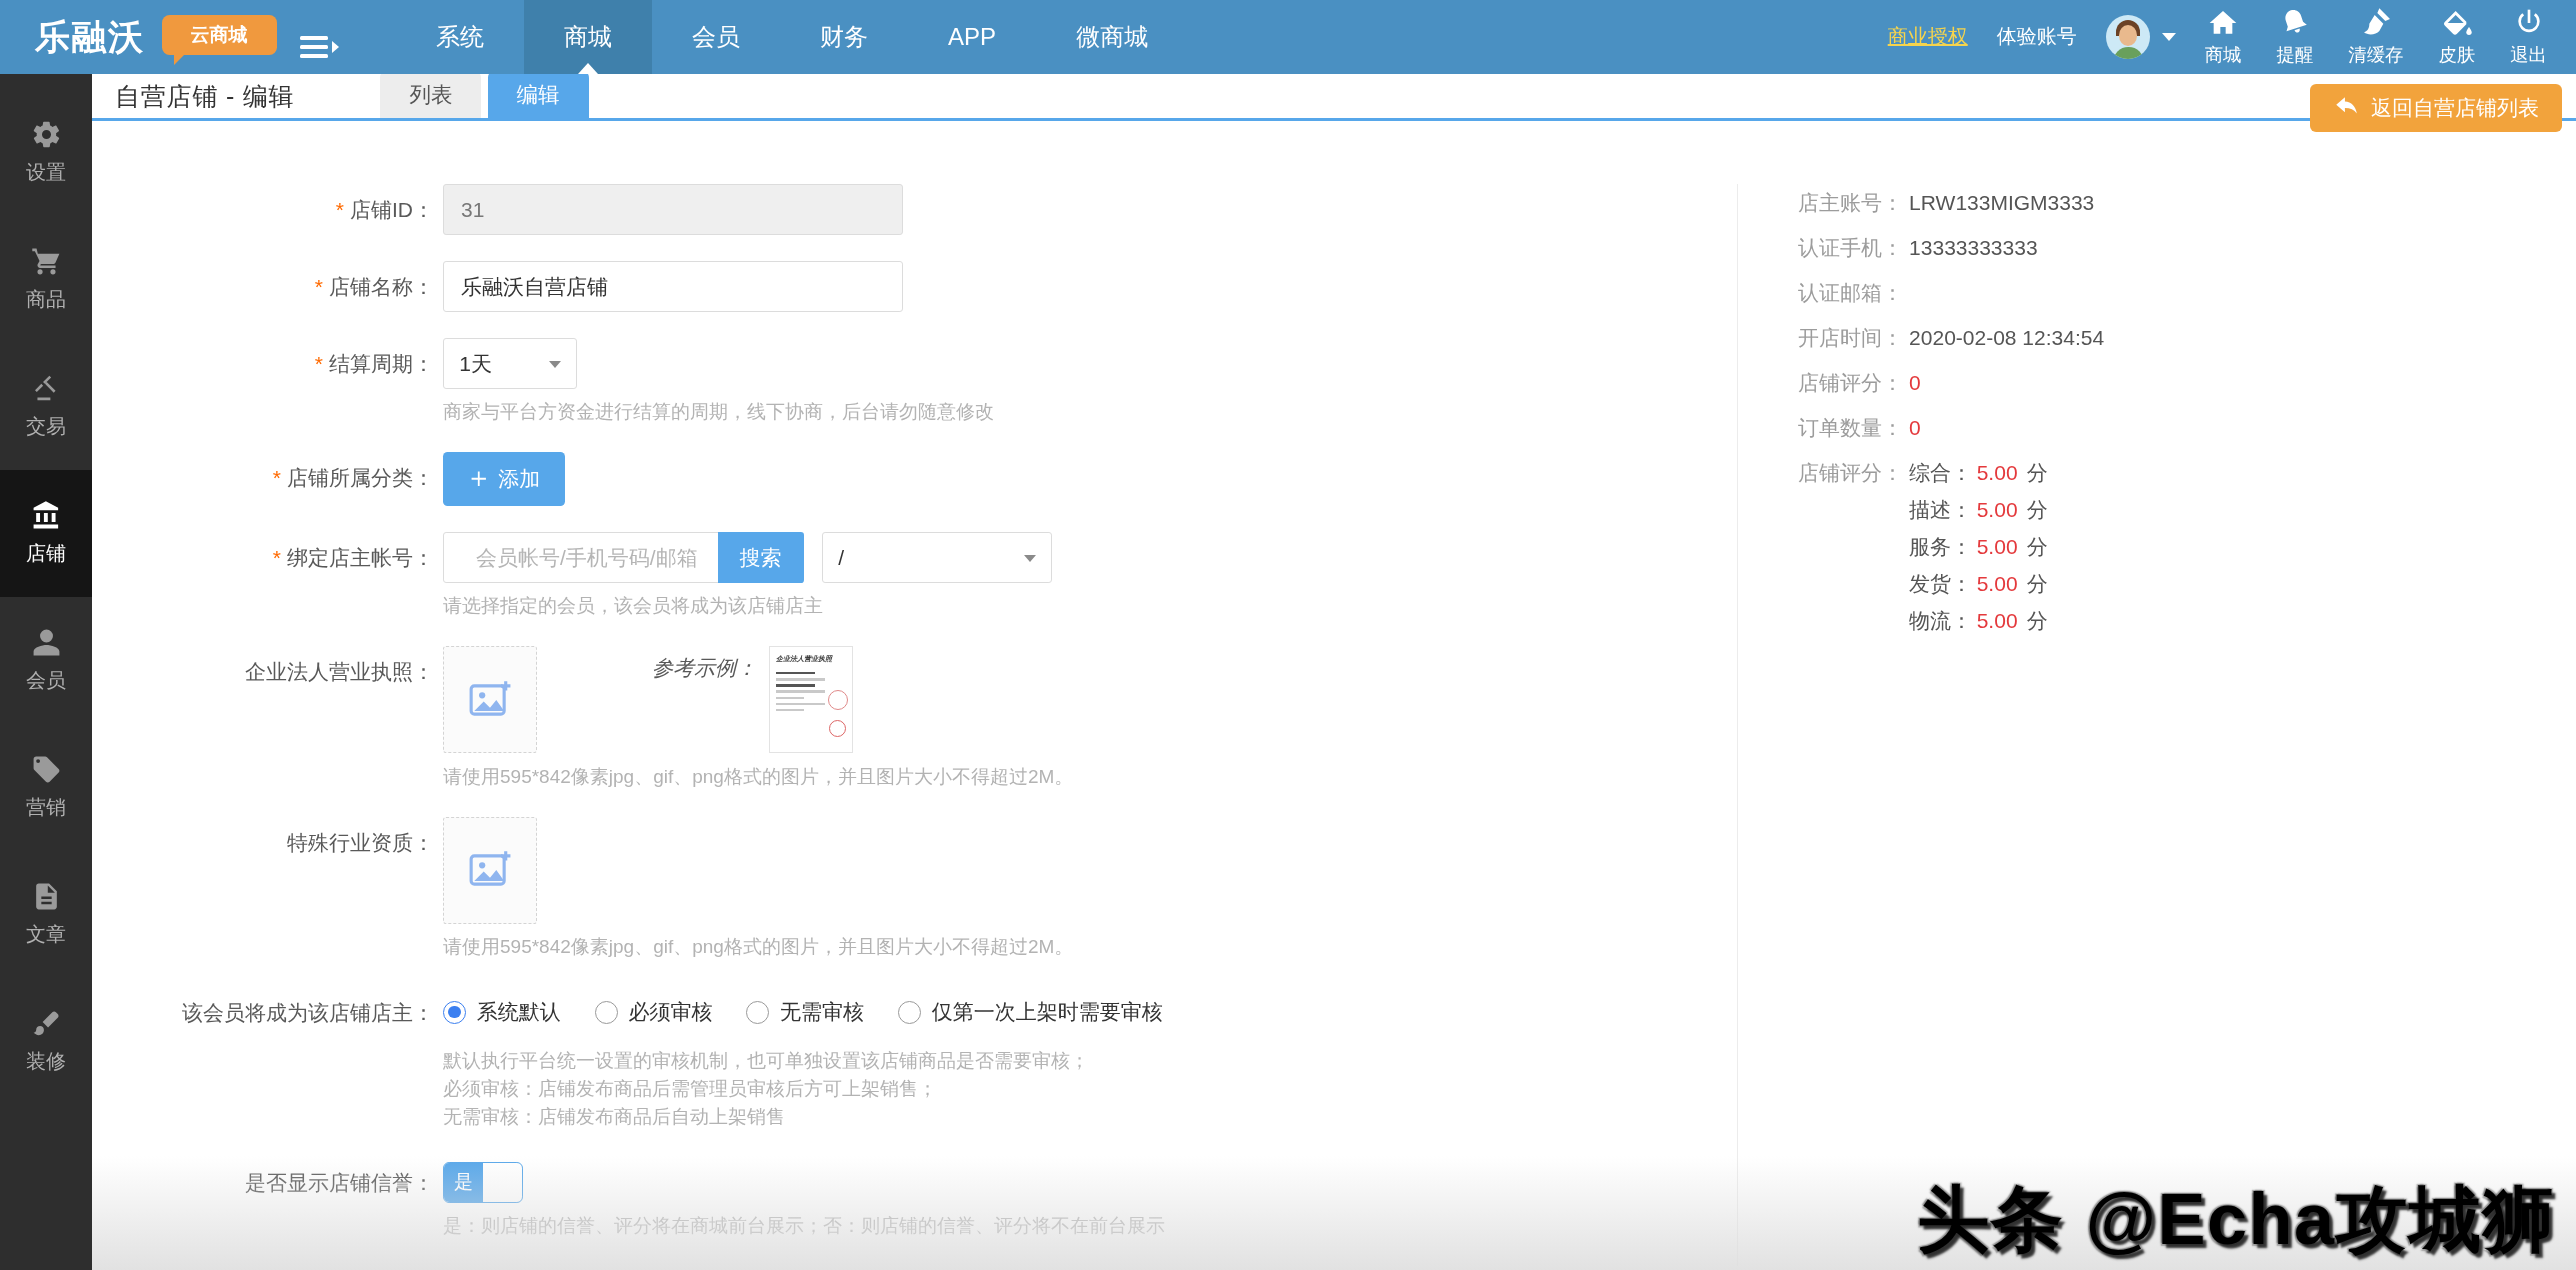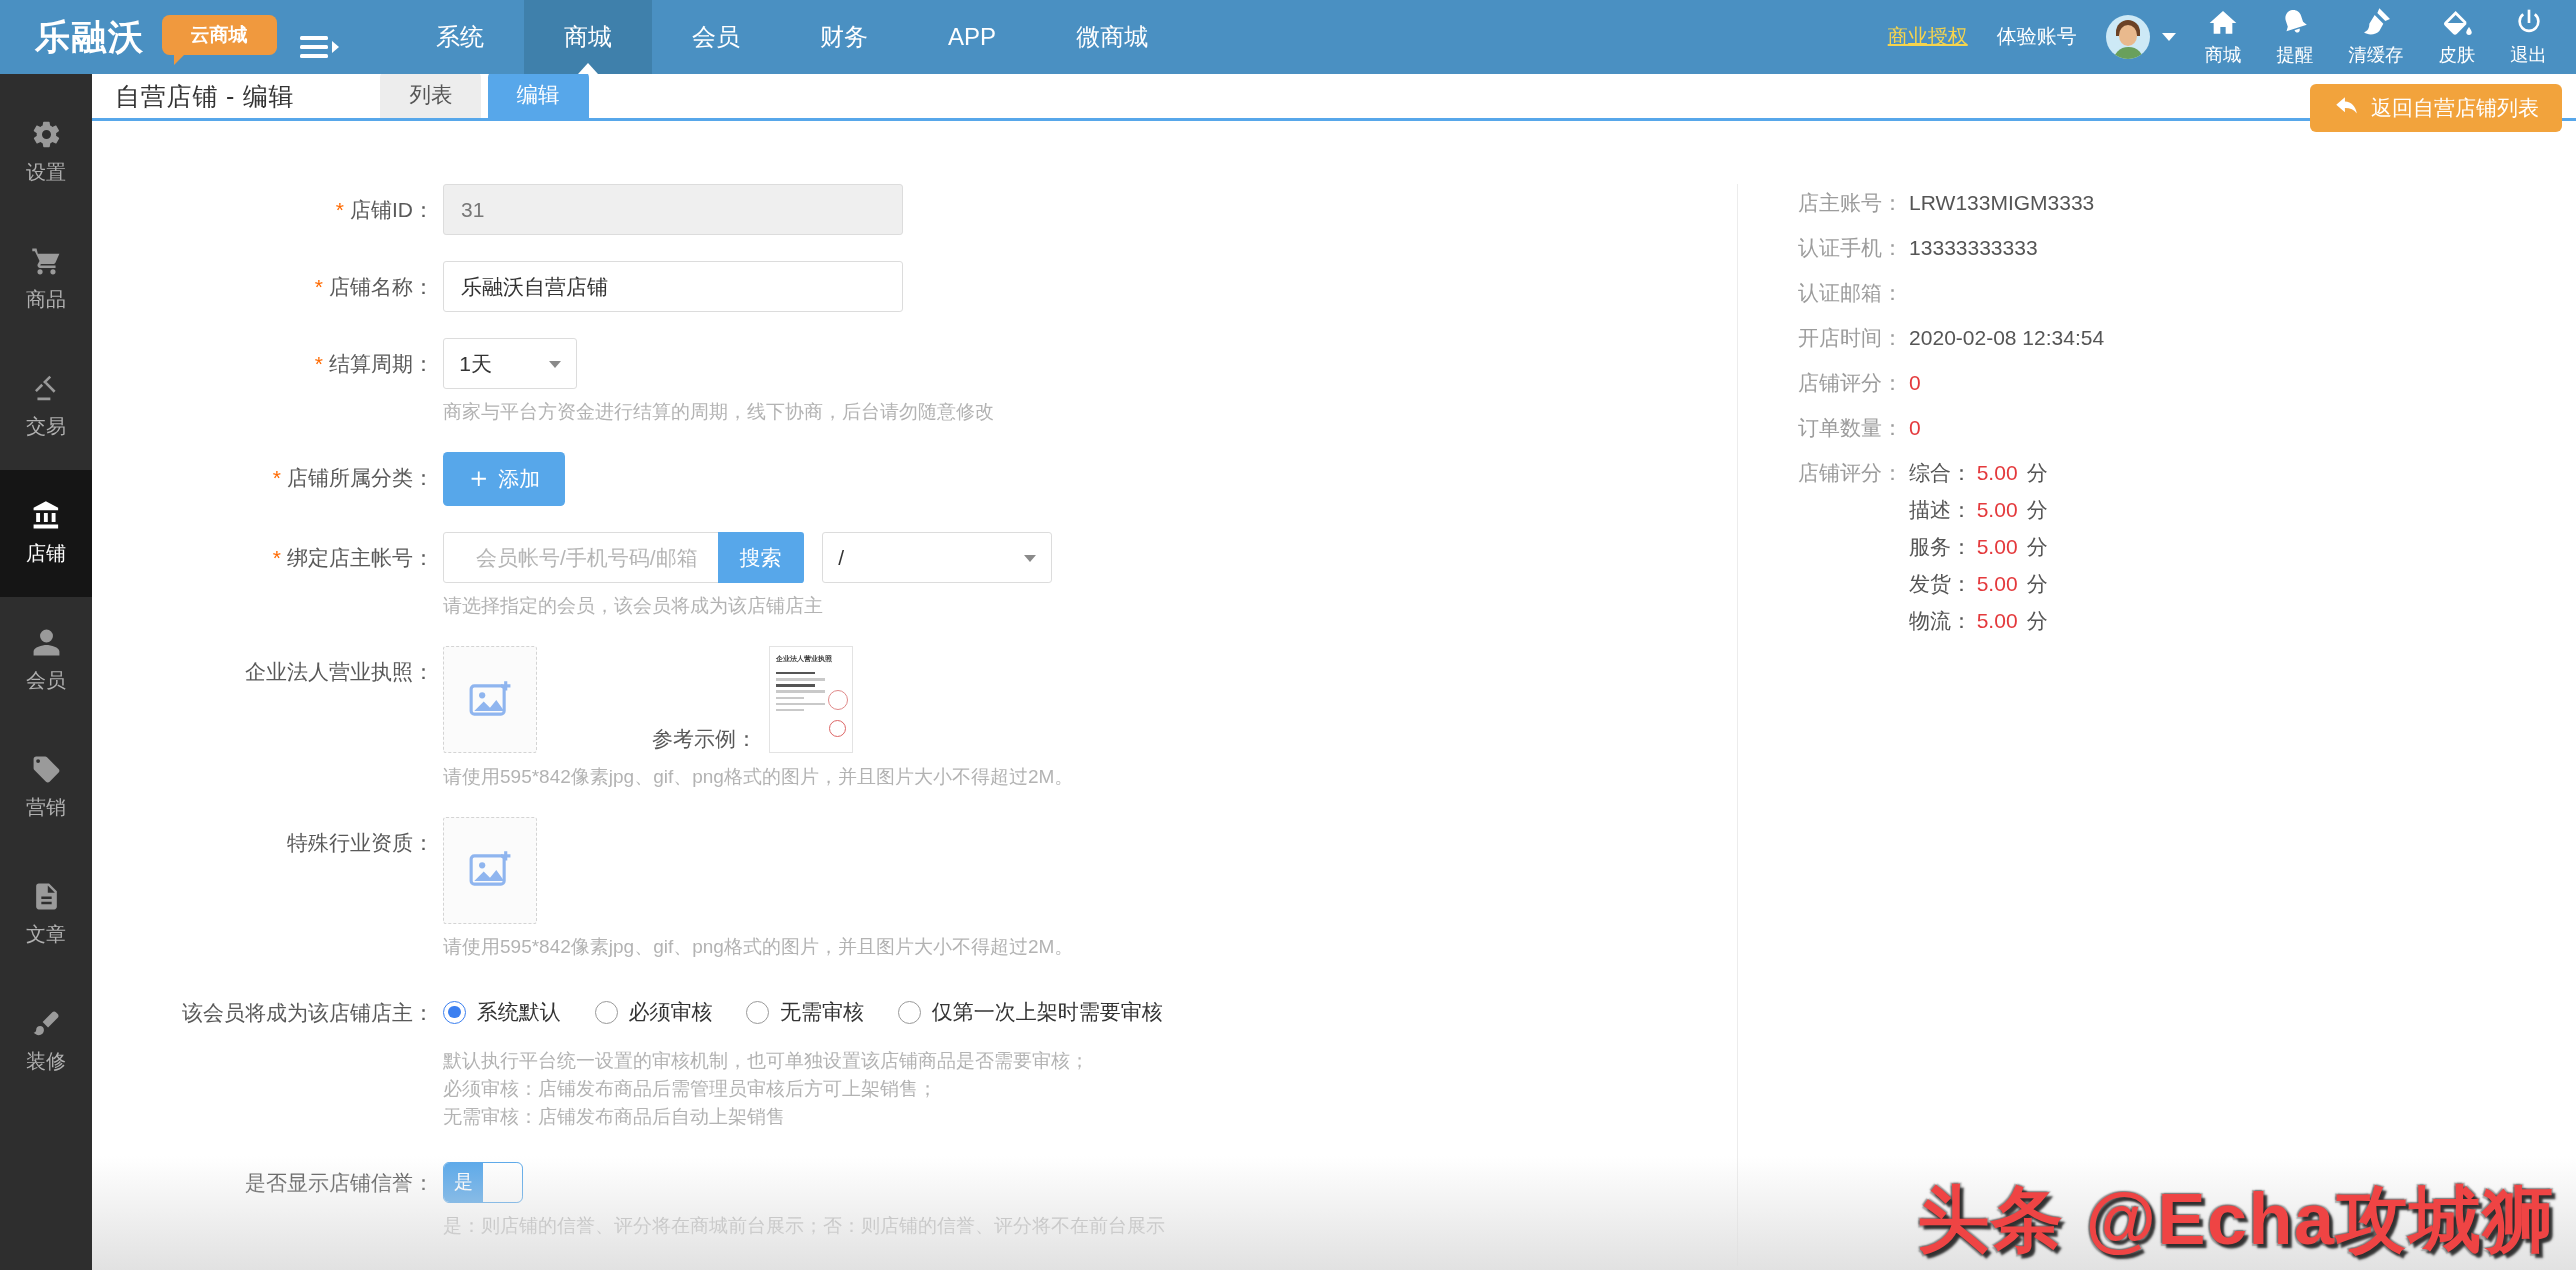--- a/index.html
+++ b/index.html
@@ -66,21 +66,21 @@
   .caret { width:0; height:0; border:6.1px solid transparent; border-top:7.7px solid #8a8a8a; margin-top:7px; }
   .hint { font-size:19px; color:#b3b3b3; margin-top:9.2px; line-height:28px; }
   .btn-blue { height:54px; background:#57a7ea; border:none; border-radius:4.6px; color:#fff; font-size:21px; padding:0 24.5px; display:inline-flex; align-items:center; gap:9.2px; cursor:pointer; font-family:inherit; }
   .btn-blue svg { width:21.5px; height:21.5px; fill:#fff; }
   .search-row { display:flex; align-items:center; }
   .search-btn { height:51px; width:86px; background:#57a7ea; border:none; border-radius:0 3.1px 3.1px 0; color:#fff; font-size:21px; margin-left:-1.5px; cursor:pointer; font-family:inherit; }
   .search-input { width:276px; border-radius:3.1px 0 0 3.1px;padding-left:32px; }
   .gap24 { width:18.4px; }
   .upload-box { width:94px; height:107px; border:1.5px dashed #d4d4d4; border-radius:3.1px; background:#fbfbfb; display:flex; align-items:center; justify-content:center; cursor:pointer; }
   .upload-box svg { width:44px; height:44px; }
-  .license-flex { display:flex; align-items:flex-end; }
+  .license-flex { display:flex; align-items:flex-start;font-style:italic; }
   .sample-label { font-size:21px; color:#595959; margin:7.7px 0 0 115px; white-space:nowrap; }
   .sample-box { width:84px; height:107px; border:1.5px solid #e3e3e3; background:#fff; margin-left:12.3px; padding:7px 6.1px; position:relative; }
   .doc-title { font-size:10px; font-weight:bold; color:#3a3a3a; white-space:nowrap; transform:scale(0.70); transform-origin:left top; }
   .doc-line { height:2.3px; background:#c9c9c9; margin:3.8px 0; width:70%; }
   .doc-line.dark { background:#555; width:55%; }
   .doc-line.short { width:40%; }
   .seal { position:absolute; border:1.5px solid #e08a8a; border-radius:50%; }
   .seal1 { width:20px; height:20px; right:4.6px; top:43px; }
   .seal2 { width:17px; height:17px; right:6.1px; bottom:15.3px; border-color:#d66; }
   .radio-group { display:flex; align-items:center; gap:34px; height:51px; }
@@ -99,21 +99,21 @@
   .red { color:#e4393c; }
   .gem-wrap { display:flex; align-items:center; gap:10.7px; margin-left:6.1px; }
   .gem-wrap svg { width:26px; height:26px; }
   .score-list { display:flex; flex-direction:column; gap:9.2px; }
   .score-item { font-size:21px; line-height:28px; color:#555; }
   .score-item .sv { color:#e4393c; margin:0 9.2px 0 4.6px; }
 
   
   .bottom-fade { position:absolute; left:0; right:0; bottom:0; height:115px; pointer-events:none;
     background:linear-gradient(to bottom, rgba(228,228,228,0) 0%, rgba(222,222,222,0.9) 100%); z-index:8; }
-  .watermark { position:absolute; right:20px; bottom:3.1px; z-index:9; font-size:72px; font-weight:bold; color:#ef4444; letter-spacing:1.5px; white-space:nowrap;
+  .watermark { position:absolute; right:20px; bottom:3.1px; z-index:9; font-size:72px; font-weight:bold; color:#000000; letter-spacing:1.5px; white-space:nowrap;
     text-shadow:3.8px 3.8px 2.3px rgba(40,40,40,0.95), -1.5px -1.5px 1.5px rgba(70,70,70,0.55), 1.5px -1.5px 1.5px rgba(70,70,70,0.45), -1.5px 1.5px 1.5px rgba(70,70,70,0.45); }
 </style>
 </head>
 <body>
 
 <div class="navbar">
   <div class="logo">乐融沃</div>
   <div class="badge">云商城</div>
   <div class="collapse">
     <span class="bars">

